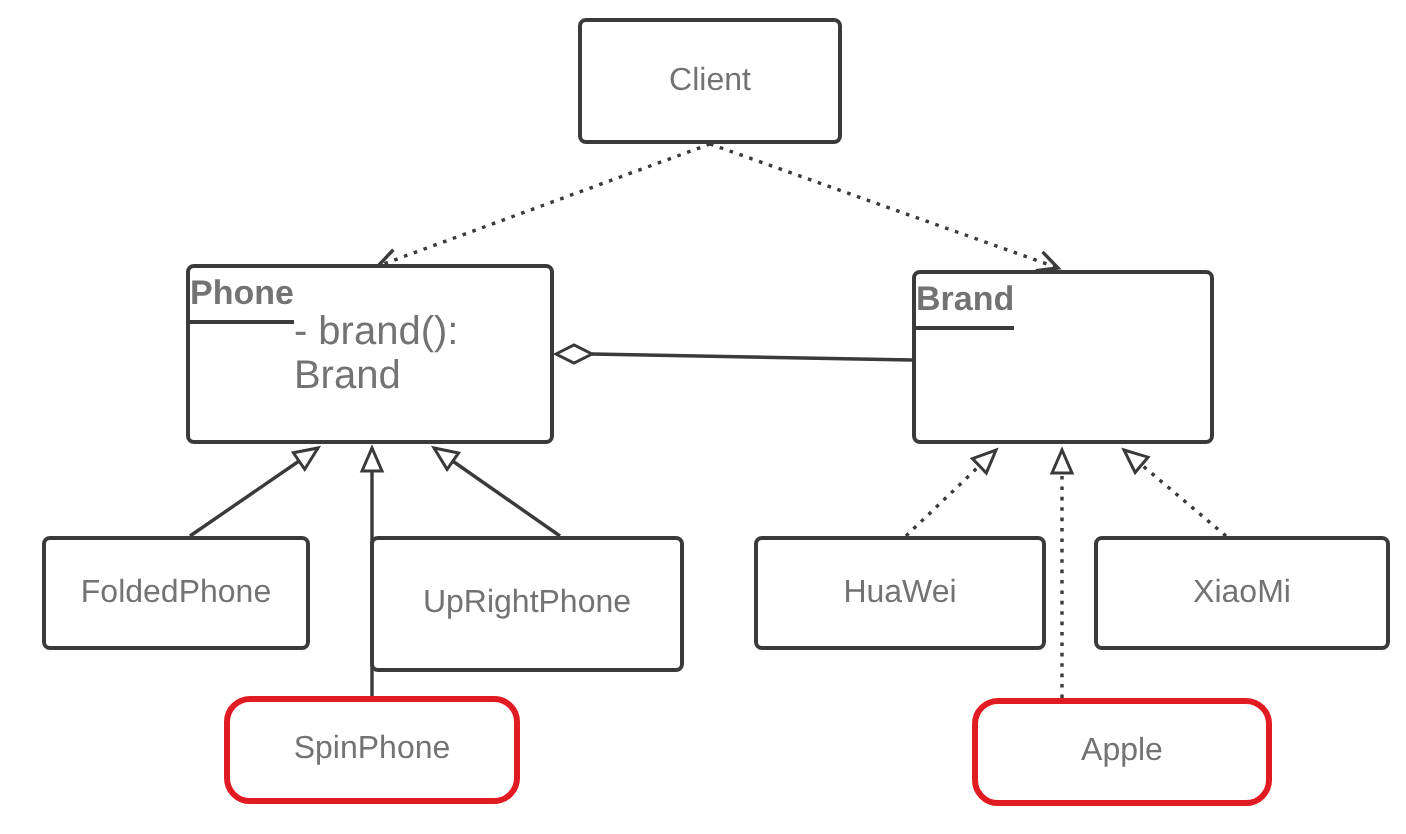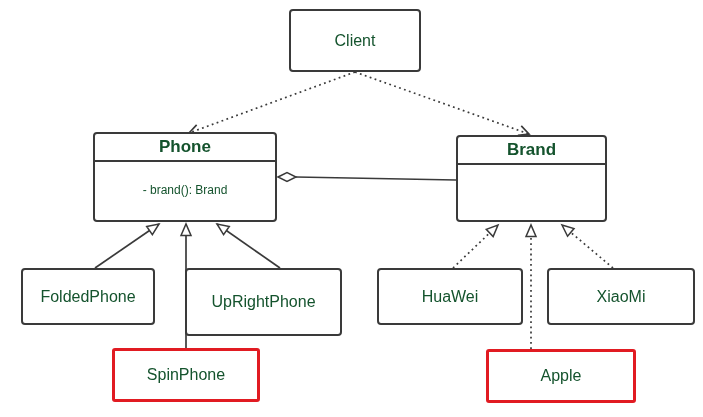--- a/index.html
+++ b/index.html
@@ -1,33 +1,33 @@
 <!DOCTYPE html>
 <html><head>
 <meta charset="utf-8">
 <style>
   html,body{margin:0;padding:0;background:#ffffff;}
   .stage{
     position:relative;width:703px;height:417px;background:#ffffff;overflow:hidden;
-    font-family:"Liberation Sans",sans-serif;color:#14532d;
+    font-family:"Liberation Sans",sans-serif;color:#737373;
   }
   .wires{position:absolute;left:0;top:0;width:703px;height:417px;}
   .node{
     position:absolute;box-sizing:border-box;background:#ffffff;
     border:2px solid #3a3a3a;border-radius:4px;
     display:flex;align-items:center;justify-content:center;
     font-size:16px;line-height:1.1;
   }
-  .node.compartment{flex-direction:column;align-items:stretch;justify-content:flex-start;padding:0;}
+  .node.compartment{flex-direction:row;align-items:stretch;justify-content:flex-start;padding:0;}
   .node .hdr{
     height:26px;display:flex;align-items:center;justify-content:center;
     font-weight:bold;font-size:17px;border-bottom:2px solid #3a3a3a;
   }
-  .node .body{flex:1;display:flex;align-items:center;justify-content:center;font-size:12px;}
-  .node.highlight{border:3px solid #e11b22;border-radius:3px;}
+  .node .body{flex:1;display:flex;align-items:center;justify-content:center;font-size:20px;}
+  .node.highlight{border:3px solid #e11b22;border-radius:13px;}
 </style>
 </head>
 <body>
 
 <div class="stage">
 
   <svg class="wires" viewBox="0 0 703 417" xmlns="http://www.w3.org/2000/svg">
     <defs>
       <marker id="openArrow" markerUnits="userSpaceOnUse" markerWidth="14" markerHeight="14" refX="12" refY="7" orient="auto">
         <path d="M2,2 L12,7 L2,12" fill="none" stroke="#3a3a3a" stroke-width="1.7"></path>

